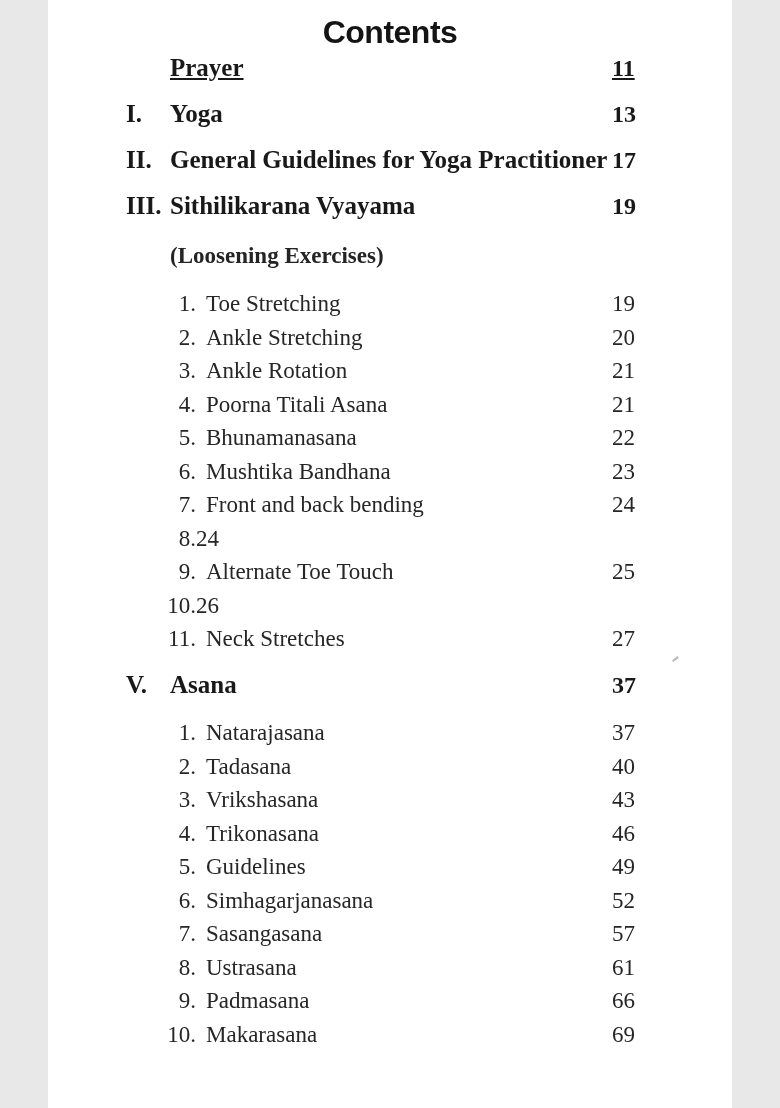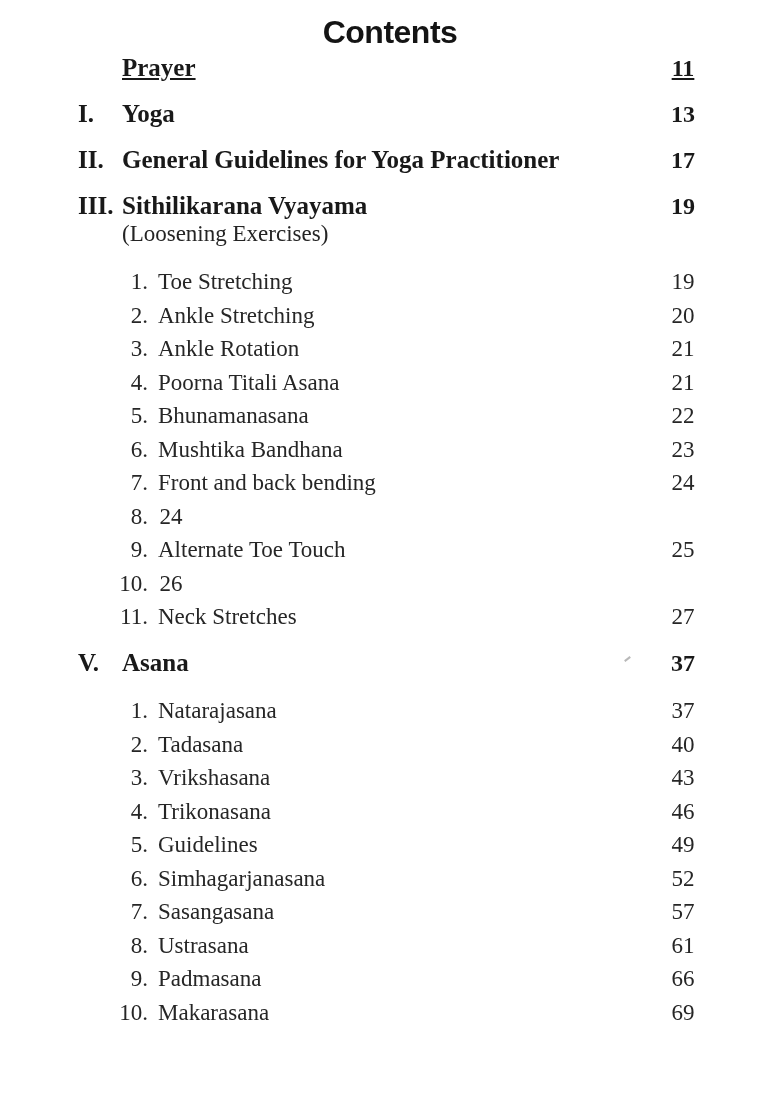--- a/index.html
+++ b/index.html
@@ -1,18 +1,18 @@
 <!DOCTYPE html>
 <html><head>
 <meta charset="utf-8">
 <style>
   html, body { margin: 0; padding: 0; background: #e8e8e8; }
   .page-canvas {
     position: relative;
-    width: 780px;
+    width: 684px;
     height: 1108px;
     margin: 0 auto;
     background: #ffffff;
     overflow: hidden;
     font-family: "Liberation Serif", serif;
     color: #1c1c1c;
   }
   .toc-title {
     margin: 0;
     padding-top: 14px;
@@ -39,30 +39,30 @@
     font-size: 25px;
     line-height: 28px;
     color: #191919;
   }
   .row.chapter:first-child { margin-top: 4px; text-decoration: underline; }
   .numeral { flex: 0 0 44px; width: 44px; }
   .label { flex: 1; min-width: 0; white-space: nowrap; }
   .page {
     flex: 0 0 46px;
     width: 46px;
-    text-align: center;
+    text-align: left;
     font-size: 23px;
   }
   .row.chapter .page { font-weight: bold; font-size: 24px; }
   
   .row.subtitle {
-    margin-top: 0;
+    margin-top: 22px;
     font-size: 23px;
     line-height: 28px;
-    font-weight: normal;
+    font-weight: bold;
     color: #242424;
   }
   
   .row.item {
     margin-top: 5.5px;
     font-size: 23px;
     line-height: 28px;
     color: #262626;
   }
   .row.item.first { margin-top: 20px; }

